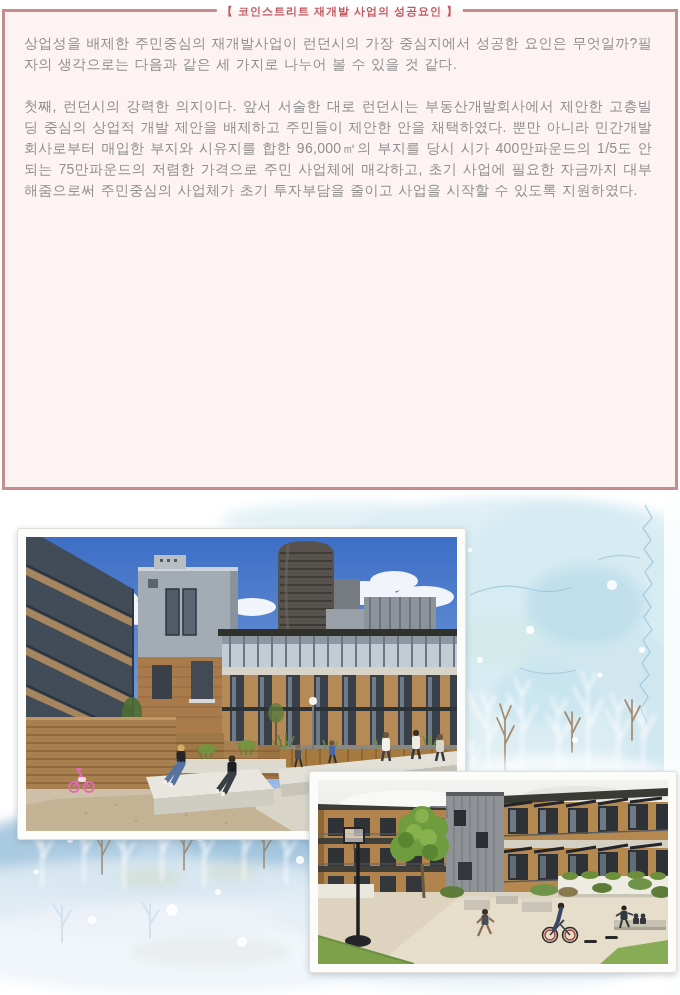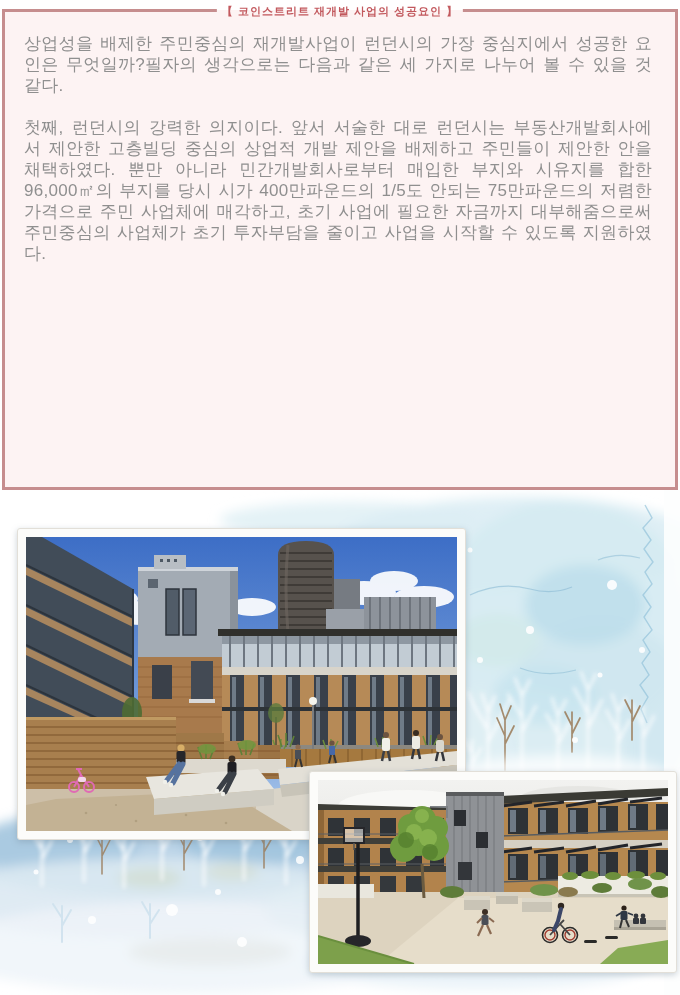--- a/index.html
+++ b/index.html
@@ -12,21 +12,21 @@
     box-sizing:border-box;border:3px solid #c68d8e;background:#fdf3f3;
   }
   .box-title{
     position:absolute;top:-11px;left:50%;transform:translateX(-50%);
     font-size:11px;font-weight:bold;color:#c2585d;letter-spacing:1px;white-space:nowrap;
     background:linear-gradient(to bottom,#ffffff 46%,#fdf3f3 46%);
     padding:2px 5px 1px;line-height:16px;
   }
   .box-body{padding:21px 19px 0 19px;}
   .box-body p{
-    margin:0 4px 21px 0;font-size:17px;line-height:21px;color:#8f8f8f;
+    margin:0 4px 21px 0;font-size:14px;line-height:21px;color:#8f8f8f;
     text-align:justify;letter-spacing:0.3px;word-spacing:1px;
   }
 
   
   .gallery{position:absolute;left:0;top:490px;width:680px;height:505px;}
   .watercolor{position:absolute;left:0;top:0;width:680px;height:505px;}
 
   .photo{
     position:absolute;background:#fcfcfa;border:1px solid #e2dfd8;border-radius:3px;
     box-shadow:0 2px 6px rgba(110,130,145,0.35);padding:8px;box-sizing:border-box;

